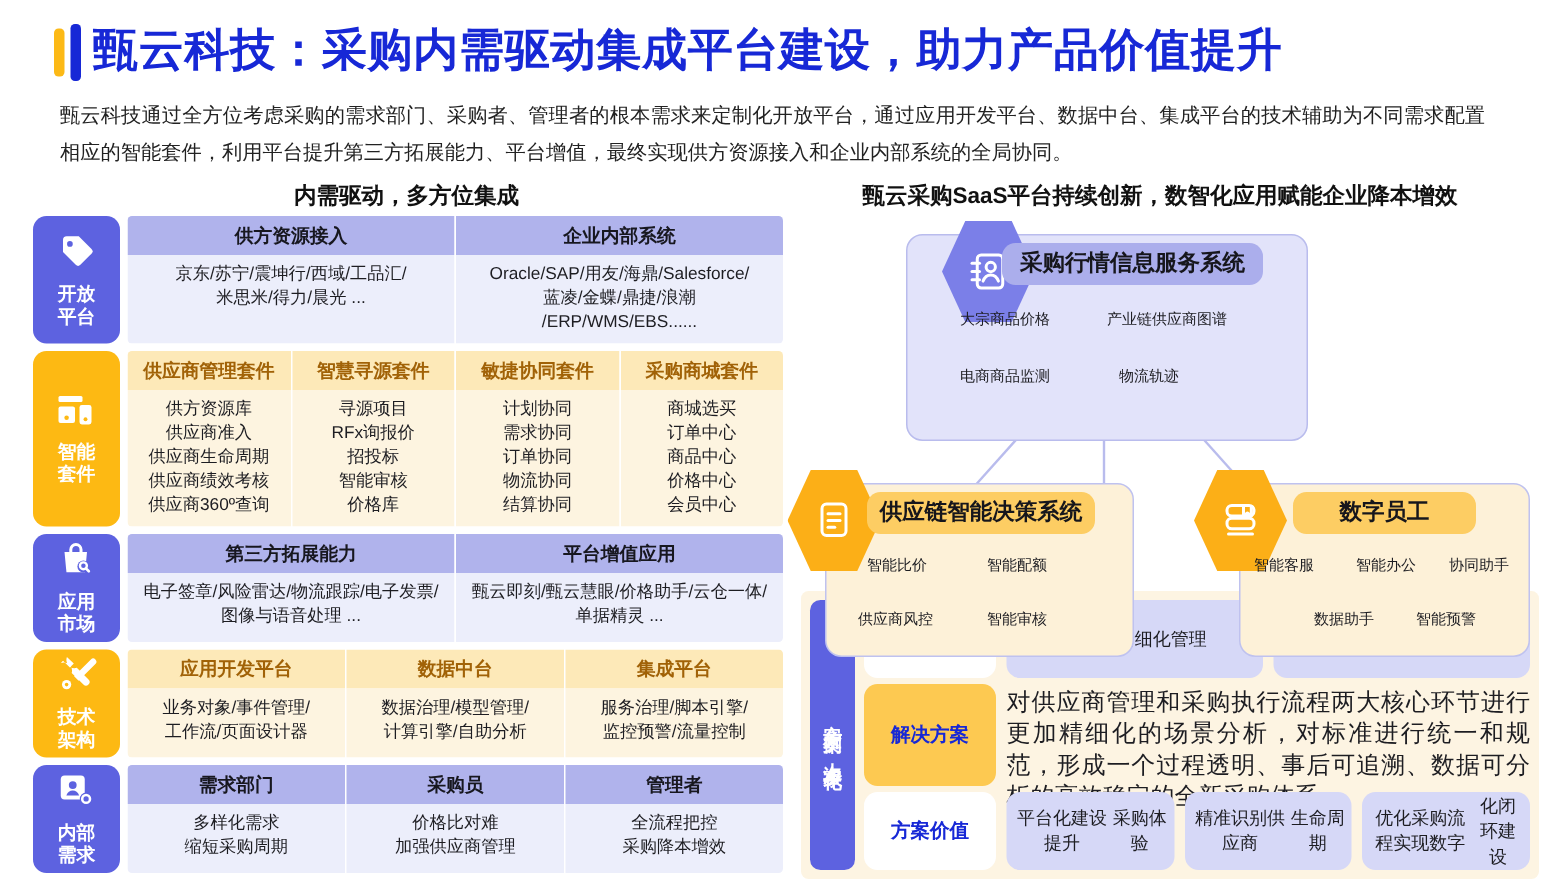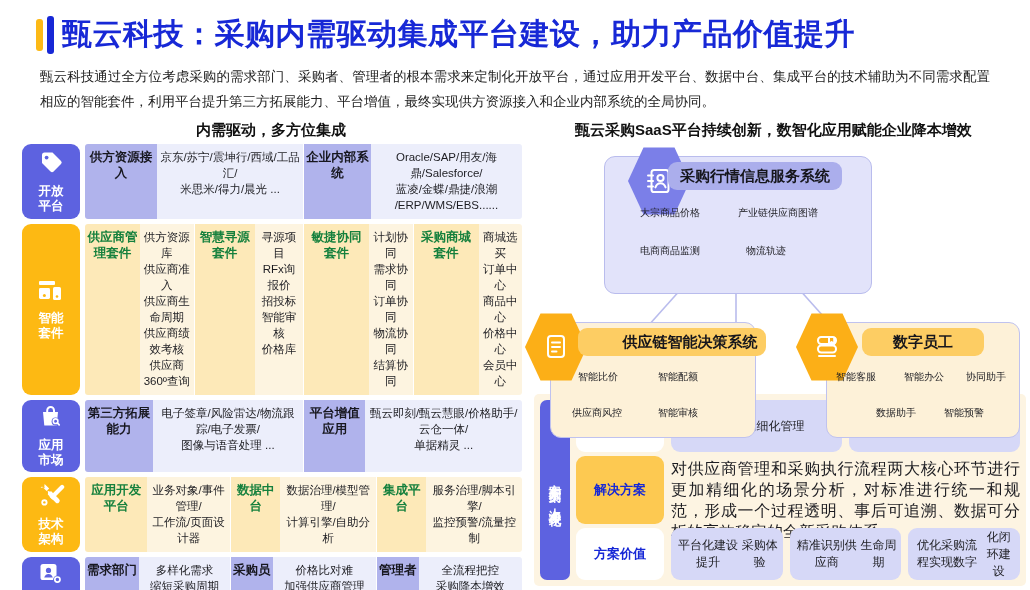--- a/index.html
+++ b/index.html
@@ -29,27 +29,27 @@
   
   .matrix{position:absolute;left:22px;top:144px;width:500px;}
   .mrow{position:relative;display:flex;margin-bottom:5px;}
   .mbadge{flex:0 0 58px;border-radius:9px;display:flex;flex-direction:column;
     align-items:center;justify-content:center;color:#fff;font-weight:bold;font-size:12.5px;
     line-height:15px;padding:4px 0;}
   .mbadge.purple{background:#5d62e0;}
   .mbadge.amber{background:#fdb913;}
   .mbadge .bico{margin-bottom:4px;display:block;}
   .mbadge .btxt{text-align:center;}
-  .mcol{flex:1 1 0;display:flex;flex-direction:row;}
+  .mcol{flex:1 1 0;display:flex;flex-direction:column;}
   .mcol + .mcol{border-left:1px solid #ffffff;}
   .mhead{text-align:center;font-weight:bold;font-size:12.5px;padding:5px 2px;line-height:16px;}
   .mbody{flex:1 1 auto;text-align:center;font-size:11.5px;line-height:16px;padding:5px 3px 6px;}
   .row-purple .mhead{background:#b0b3ec;color:#17171f;}
   .row-purple .mbody{background:#eceefb;color:#1d1d22;}
-  .row-amber  .mhead{background:#fde9b8;color:#15803d;}
+  .row-amber  .mhead{background:#fde9b8;color:#a16207;}
   .row-amber  .mbody{background:#fdf4e0;color:#1d1d22;}
   .mcols-wrap{flex:1 1 auto;display:flex;border-radius:3px;overflow:hidden;margin-left:5px;}
 
   
   .right{position:absolute;left:530px;top:140px;width:496px;height:444px;}
   .hexcard{position:absolute;}
   .hex{position:absolute;width:62px;height:70px;z-index:3;
     clip-path:polygon(25% 2%,75% 2%,100% 50%,75% 98%,25% 98%,0% 50%);
     display:flex;align-items:center;justify-content:center;}
   .hex.purple{background:#7b7fe8;}
@@ -306,21 +306,21 @@
     <div class="hexcard">
       <div class="cardbox amber" style="left:20px;top:182px;width:204px;height:114px;"></div>
       <div class="hex amber" style="left:-5px;top:172px;">
         <svg width="26" height="30" viewBox="0 0 26 30">
           <rect x="5" y="4" width="16" height="21" rx="3" fill="none" stroke="#fff" stroke-width="2"></rect>
           <line x1="9" y1="10.5" x2="17" y2="10.5" stroke="#fff" stroke-width="2" stroke-linecap="round"></line>
           <line x1="9" y1="15" x2="17" y2="15" stroke="#fff" stroke-width="2" stroke-linecap="round"></line>
           <line x1="9" y1="19.5" x2="13.5" y2="19.5" stroke="#fff" stroke-width="2" stroke-linecap="round"></line>
         </svg>
       </div>
-      <div class="cardtitle amber" style="left:48px;top:188px;width:152px;padding-left:36px;">供应链智能决策系统</div>
+      <div class="cardtitle amber" style="left:48px;top:188px;width:152px;">供应链智能决策系统</div>
       <div class="citem" style="left:48px;top:230px;">智能比价</div>
       <div class="citem" style="left:128px;top:230px;">智能配额</div>
       <div class="citem" style="left:42px;top:266px;">供应商风控</div>
       <div class="citem" style="left:128px;top:266px;">智能审核</div>
     </div>
 
     <div class="hexcard">
       <div class="cardbox amber" style="left:296px;top:182px;width:192px;height:114px;"></div>
       <div class="hex amber" style="left:266px;top:172px;">
         <svg width="28" height="30" viewBox="0 0 28 30">

